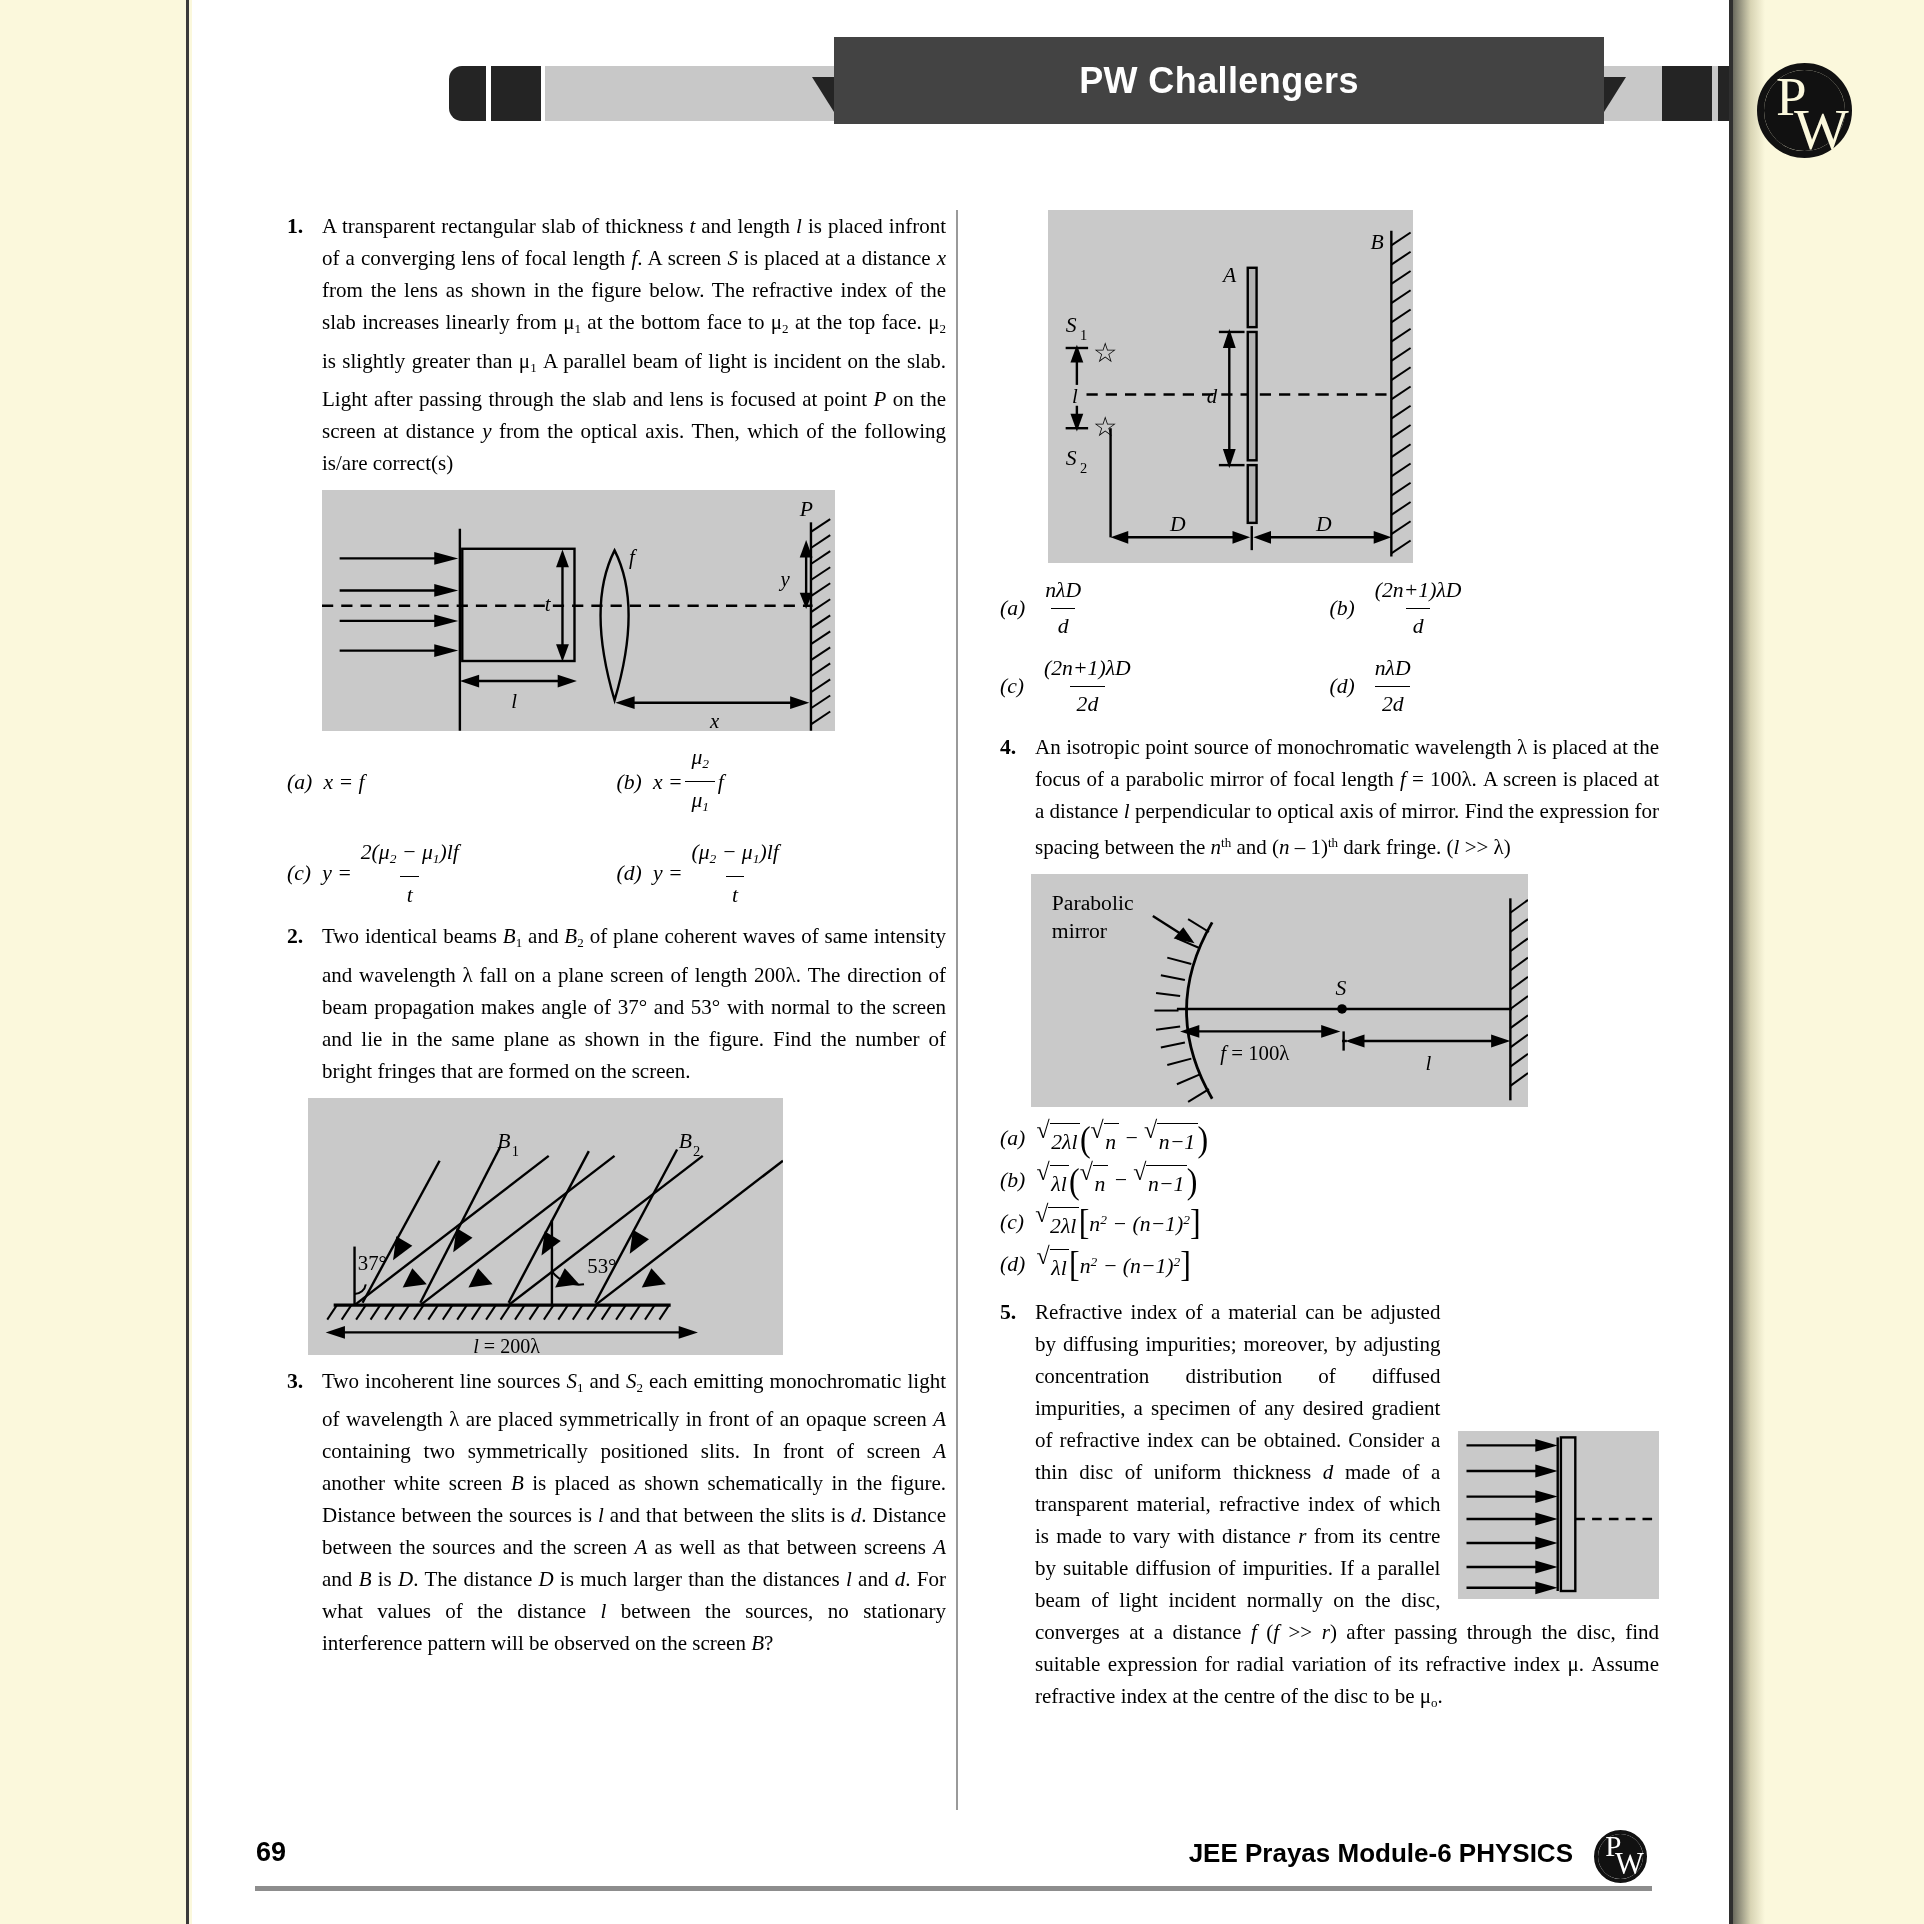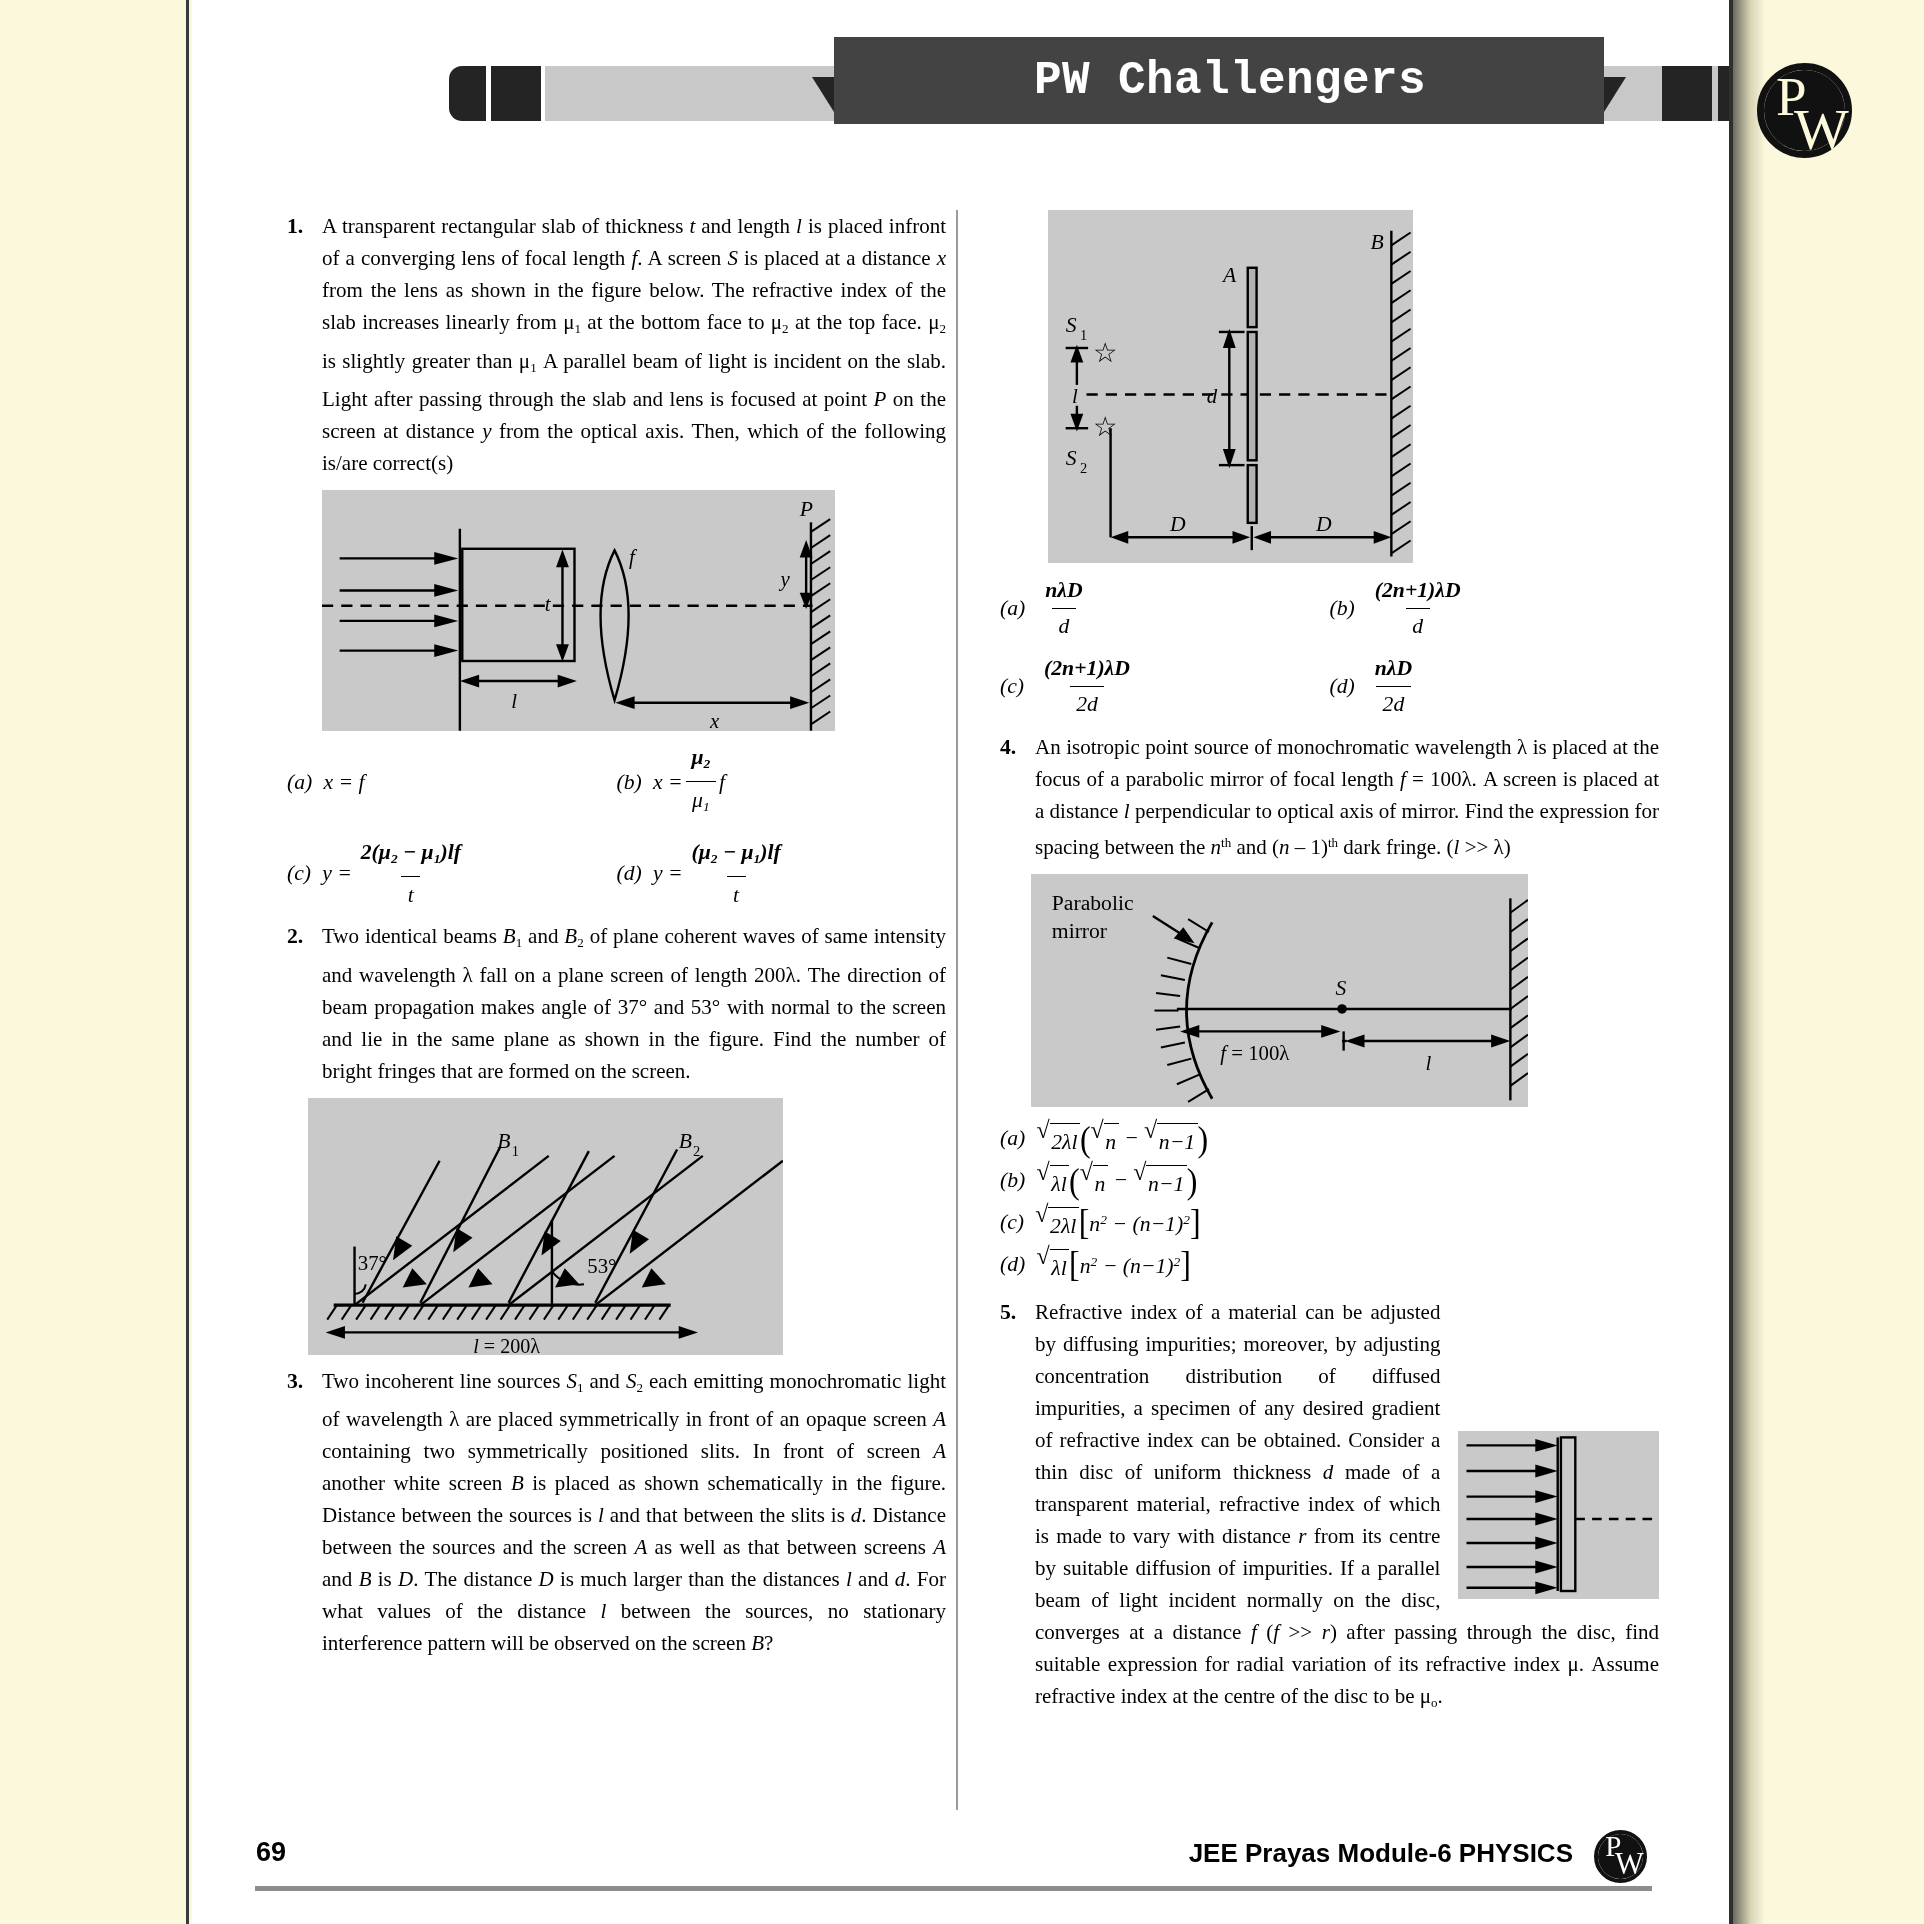--- a/index.html
+++ b/index.html
@@ -24,24 +24,24 @@
   .rb-bar{position:absolute;left:96px;top:0;width:1203px;height:55px;background:#c8c8c8;}
   .rb-capL1{position:absolute;left:0px;top:0;width:37px;height:55px;background:#242424;border-radius:13px 0 0 13px;}
   .rb-capL2{position:absolute;left:42px;top:0;width:50px;height:55px;background:#242424;}
   .rb-capR1{position:absolute;left:1213px;top:0;width:50px;height:55px;background:#242424;}
   .rb-capR2{position:absolute;left:1269px;top:0;width:47px;height:55px;background:#242424;border-radius:0 13px 13px 0;}
   .rb-center{position:absolute;left:385px;top:-29px;width:770px;height:87px;background:#434343;}
   .rb-foldL{position:absolute;left:363px;top:11.2px;width:0;height:0;
      border-top:0 solid transparent;border-bottom:35px solid transparent;border-right:22.5px solid #242424;}
   .rb-foldR{position:absolute;left:1155px;top:11.2px;width:0;height:0;
      border-bottom:35px solid transparent;border-left:22.5px solid #242424;}
-  .rb-title{position:absolute;left:396px;top:-27px;width:770px;height:83px;
+  .rb-title{position:absolute;left:385px;top:-27px;width:770px;height:83px;
      display:flex;align-items:center;justify-content:center;
-     color:#ffffff;font-size:46px;font-weight:bold;letter-spacing:0.4px;
-     font-family:Liberation Mono, monospace;}
+     color:#ffffff;font-size:36px;font-weight:bold;letter-spacing:0.4px;
+     font-family:Liberation Sans, sans-serif;}
 
   .pw-logo-top{position:absolute;left:1757px;top:63px;width:95px;height:95px;}
   .pw-logo-top .ring{position:absolute;inset:0;border:7.2px solid #111;border-radius:50%;}
   .pw-logo-top .disc{position:absolute;left:7.2px;top:7.2px;right:7.2px;bottom:7.2px;background:#111;border-radius:50%;}
   .pw-logo-top .pw-p{position:absolute;left:19px;top:6.4px;color:#fbf8dc;font-size:55px;line-height:1;
      font-family:"Liberation Serif", serif;}
   .pw-logo-top .pw-w{position:absolute;left:37px;top:38px;color:#fbf8dc;font-size:58px;line-height:1;
      font-family:"Liberation Serif", serif;}
 
   
@@ -60,21 +60,21 @@
   
   .fig{background:#c9c9c9;margin:11.2px 0 9.6px 0;position:relative;}
   .fig svg{display:block;}
 
   
   .opts{margin:8px 0 4.8px 0;}
   .orow{display:flex;align-items:center;min-height:47px;}
   .ocell{flex:1;display:flex;align-items:center;}
   .olab{font-style:italic;margin-right:11.2px;font-size:21.7px;}
   .frac{display:inline-flex;flex-direction:column;align-items:center;vertical-align:middle;margin:0 2.4px;}
-  .frac .num{padding:0 6.4px 1.6px 6.4px;font-weight:bold;}
+  .frac .num{padding:0 6.4px 1.6px 6.4px;}
   .frac .den{padding:1.6px 6.4px 0 6.4px;border-top:1.6px solid #000;}
   .mth{font-style:italic;font-size:21.7px;}
   .rad{display:inline-flex;align-items:flex-start;}
   .rad .sign{font-size:24px;line-height:1;}
   .rad .body{border-top:1.6px solid #000;padding:1.6px 2.4px 0 1.6px;margin-top:5px;}
   .paren{font-size:32px;line-height:.95;display:inline-block;transform:scaleY(1.15);}
   .brk{font-size:32px;line-height:.95;display:inline-block;transform:scaleY(1.1);}
 
   
   .q5wrap{position:relative;}

